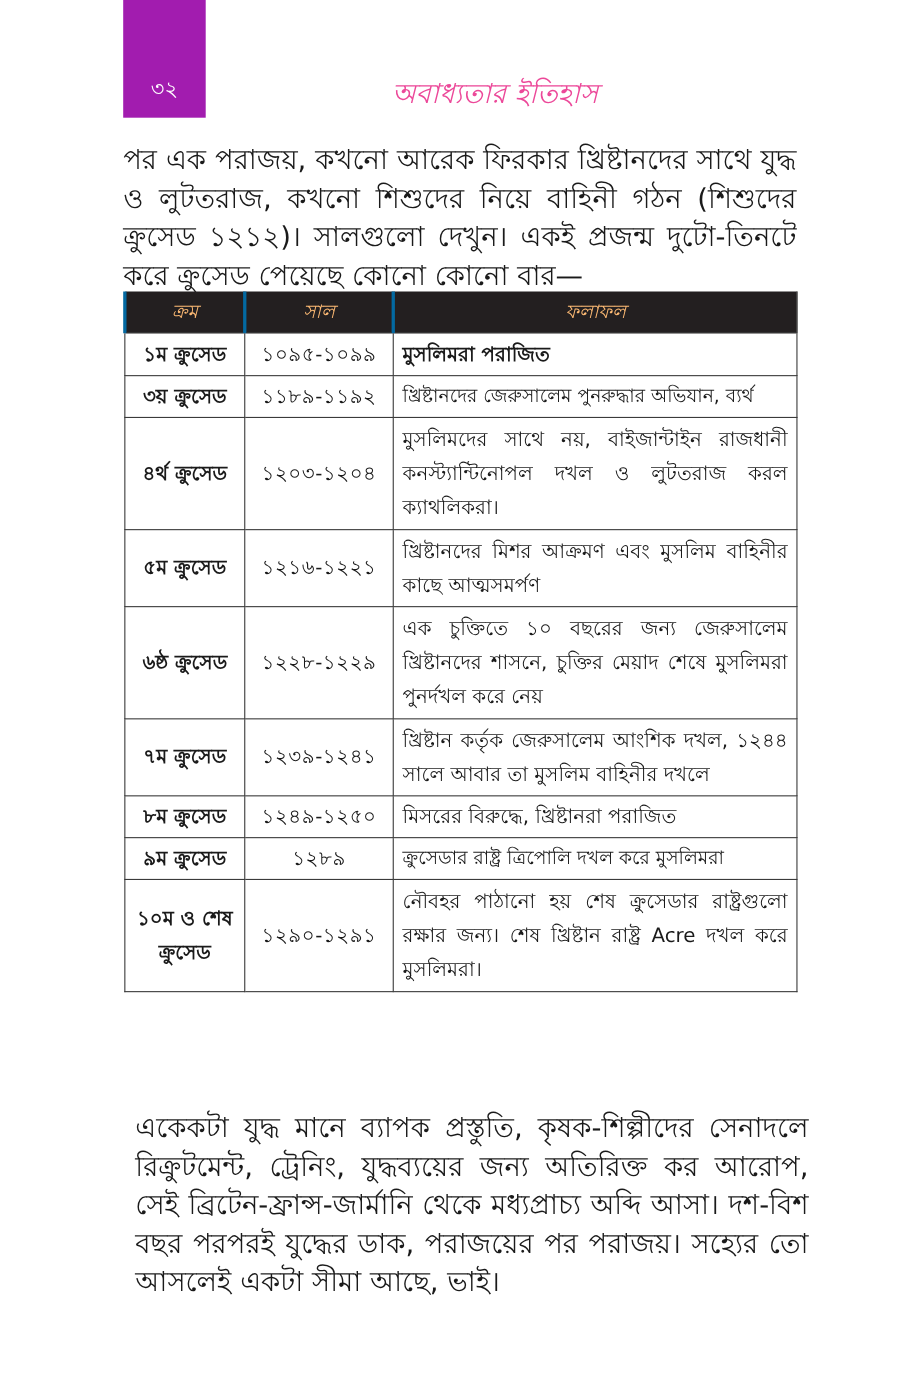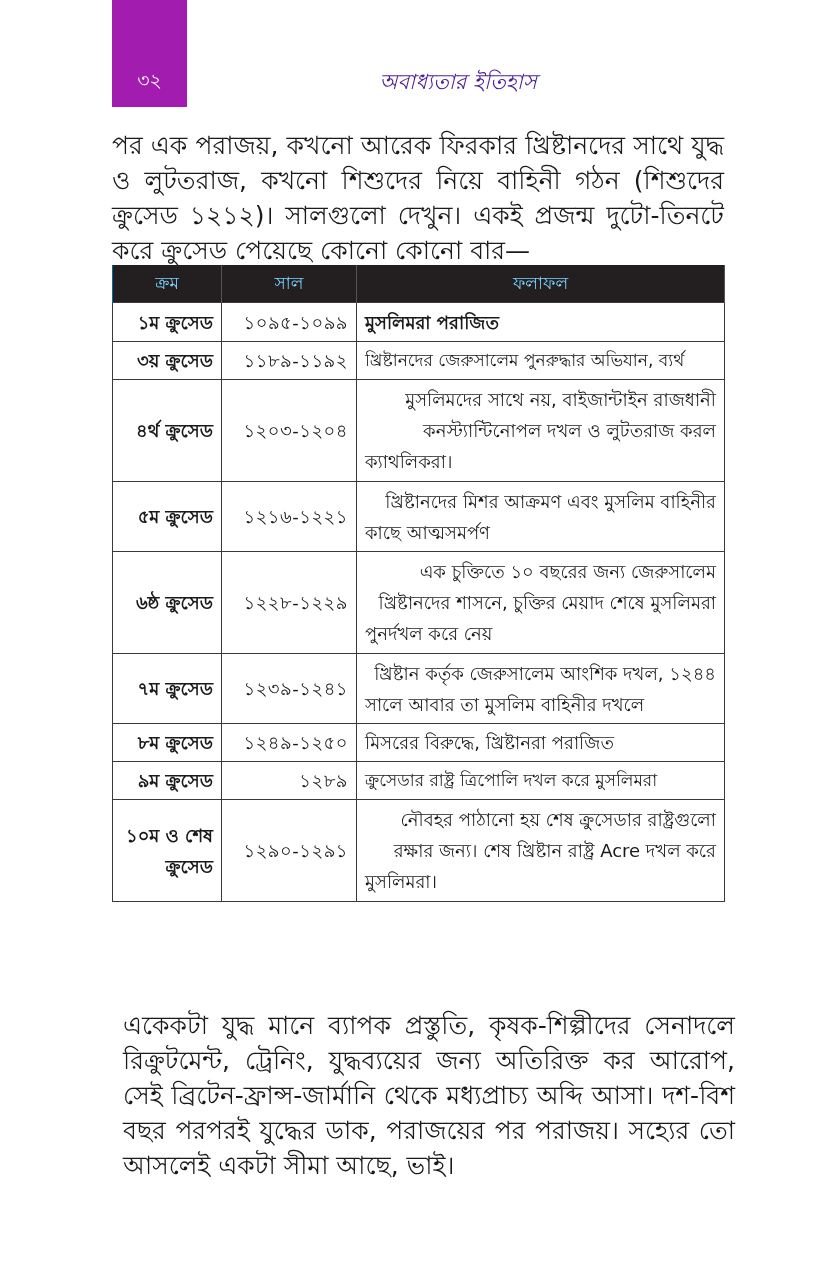--- a/index.html
+++ b/index.html
@@ -9,42 +9,41 @@
   }
   .page-tab {
     position: absolute; left: 112px; top: 0; width: 75px; height: 107px;
     background: #a21caf; color: #ffffff;
   }
   .page-num {
     position: absolute; left: 0; width: 75px; top: 66px; text-align: center;
     font-size: 19px; font-family: "DejaVu Sans", sans-serif;
   }
   .running-head {
-    position: absolute; left: 308px; top: 66px; width: 300px; text-align: center;
-    font-size: 21px; font-style: italic; color: #4c1d95;
+    position: absolute; left: 300px; top: 66px; width: 300px; text-align: center;
+    font-size: 25px; font-style: italic; color: #ec4899;
     font-family: "DejaVu Serif", serif;
   }
   .para {
     position: absolute; left: 112px; width: 612px; font-size: 25px; line-height: 35px;
     text-align: justify; text-align-last: left;
   }
   .para.intro { top: 128px; }
   .para.outro { top: 997px; }
   table.crusades {
     position: absolute; left: 112px; top: 265px; width: 613px;
     border-collapse: collapse; font-size: 18px;
   }
   table.crusades th {
-    background: #231f20; color: #7dd3fc; font-weight: normal; height: 35px; font-size: 17px;
-    border-left: 1px solid #0369a1; border-right: 1px solid #555;
+    background: #231f20; color: #fdba74; font-weight: normal; height: 35px; font-size: 17px;
+    border-left: 3px solid #0369a1; border-right: 1px solid #555; font-style: italic;
   }
   table.crusades td {
     border: 1.5px solid #3a3a3a; vertical-align: middle; padding: 3px 8px;
     line-height: 31px;
-    text-align: right;
   }
   td.c-name { width: 92px; text-align: center; white-space: nowrap; font-weight: bold; }
   td.c-year { width: 118px; text-align: center; white-space: nowrap; letter-spacing: 0.5px; }
   td.c-res { text-align: justify; text-align-last: left; }
   td.bold, span.bold { font-weight: bold; }
 </style>
 </head>
 <body>
 
 <div class="page-tab">

